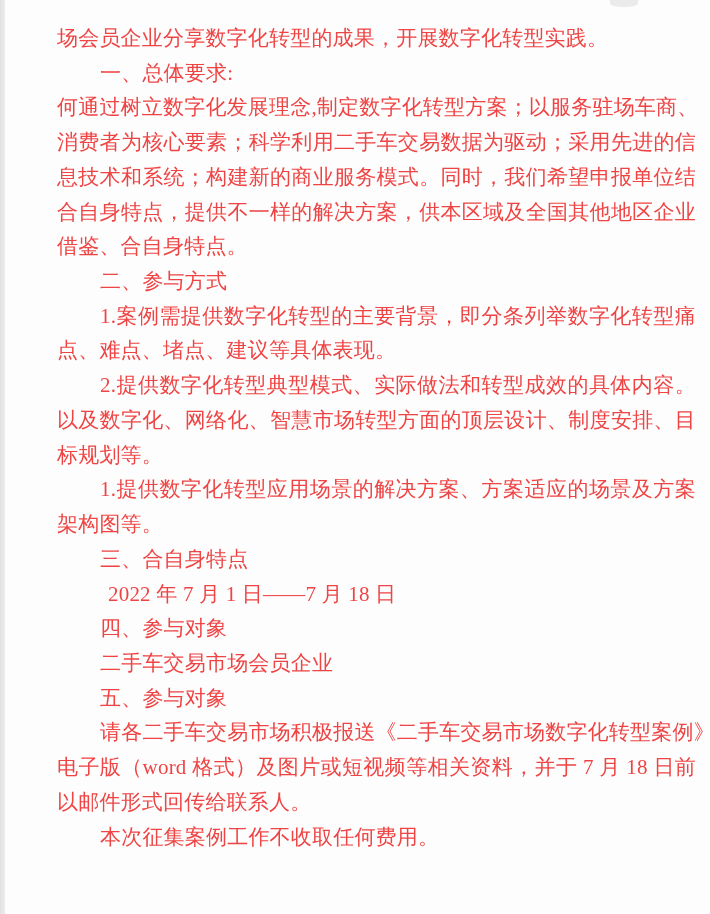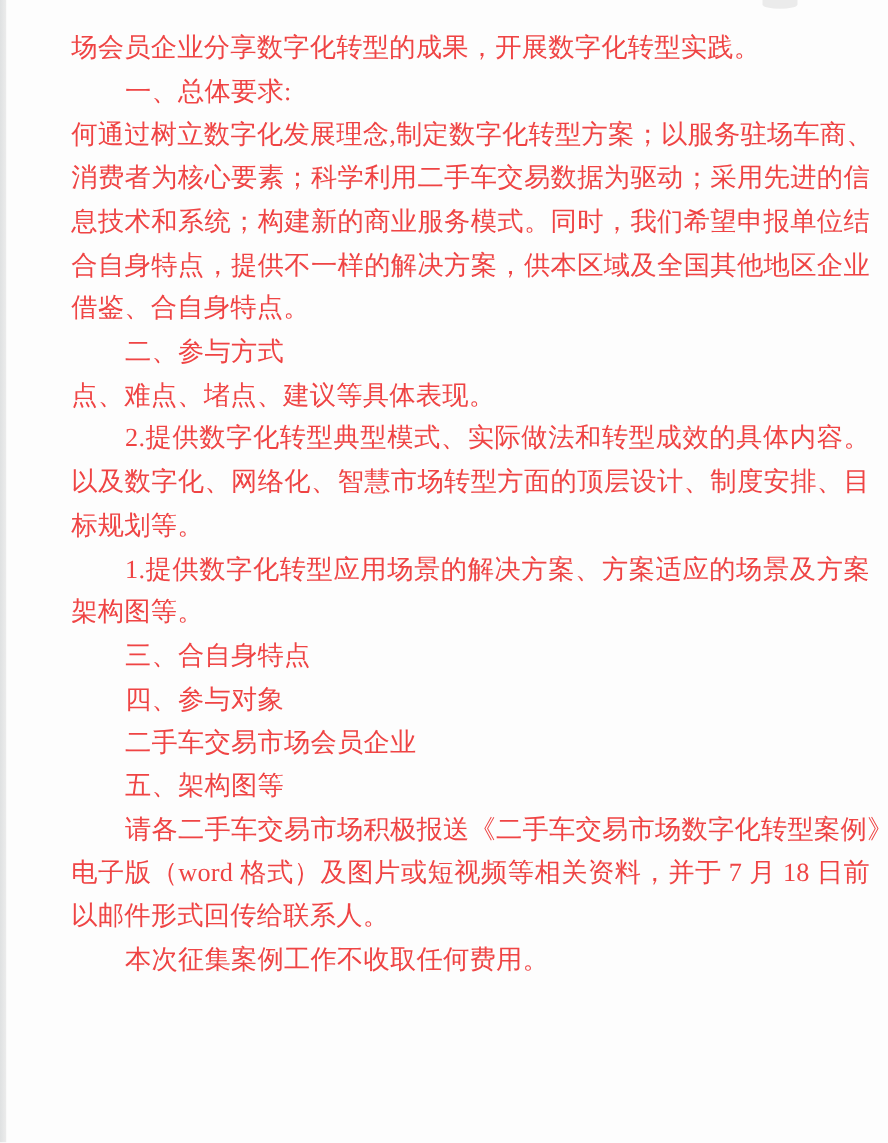--- a/index.html
+++ b/index.html
@@ -59,27 +59,29 @@
 
 <div class="page">
   <div class="line">场会员企业分享数字化转型的成果，开展数字化转型实践。</div>
   <div class="line indent">一、总体要求:</div>
   <div class="line just">何通过树立数字化发展理念,制定数字化转型方案；以服务驻场车商、</div>
   <div class="line just">消费者为核心要素；科学利用二手车交易数据为驱动；采用先进的信</div>
   <div class="line just">息技术和系统；构建新的商业服务模式。同时，我们希望申报单位结</div>
   <div class="line just">合自身特点，提供不一样的解决方案，供本区域及全国其他地区企业</div>
   <div class="line">借鉴、合自身特点。</div>
   <div class="line indent">二、参与方式</div>
+  <div class="line indent just">1.案例需提供数字化转型的主要背景，即分条列举数字化转型痛</div>
   <div class="line">点、难点、堵点、建议等具体表现。</div>
   <div class="line indent just">2.提供数字化转型典型模式、实际做法和转型成效的具体内容。</div>
   <div class="line just">以及数字化、网络化、智慧市场转型方面的顶层设计、制度安排、目</div>
   <div class="line">标规划等。</div>
   <div class="line indent just">1.提供数字化转型应用场景的解决方案、方案适应的场景及方案</div>
   <div class="line">架构图等。</div>
   <div class="line indent">三、合自身特点</div>
+  <div class="line date">2022 年 7 月 1 日——7 月 18 日</div>
   <div class="line indent">四、参与对象</div>
   <div class="line indent">二手车交易市场会员企业</div>
-  <div class="line indent">五、架构图等</div>
+  <div class="line indent">五、参与对象</div>
   <div class="line indent just">请各二手车交易市场积极报送《二手车交易市场数字化转型案例》</div>
   <div class="line just">电子版（word 格式）及图片或短视频等相关资料，并于 7 月 18 日前</div>
   <div class="line">以邮件形式回传给联系人。</div>
   <div class="line indent">本次征集案例工作不收取任何费用。</div>
 </div>
 
 </body></html>

